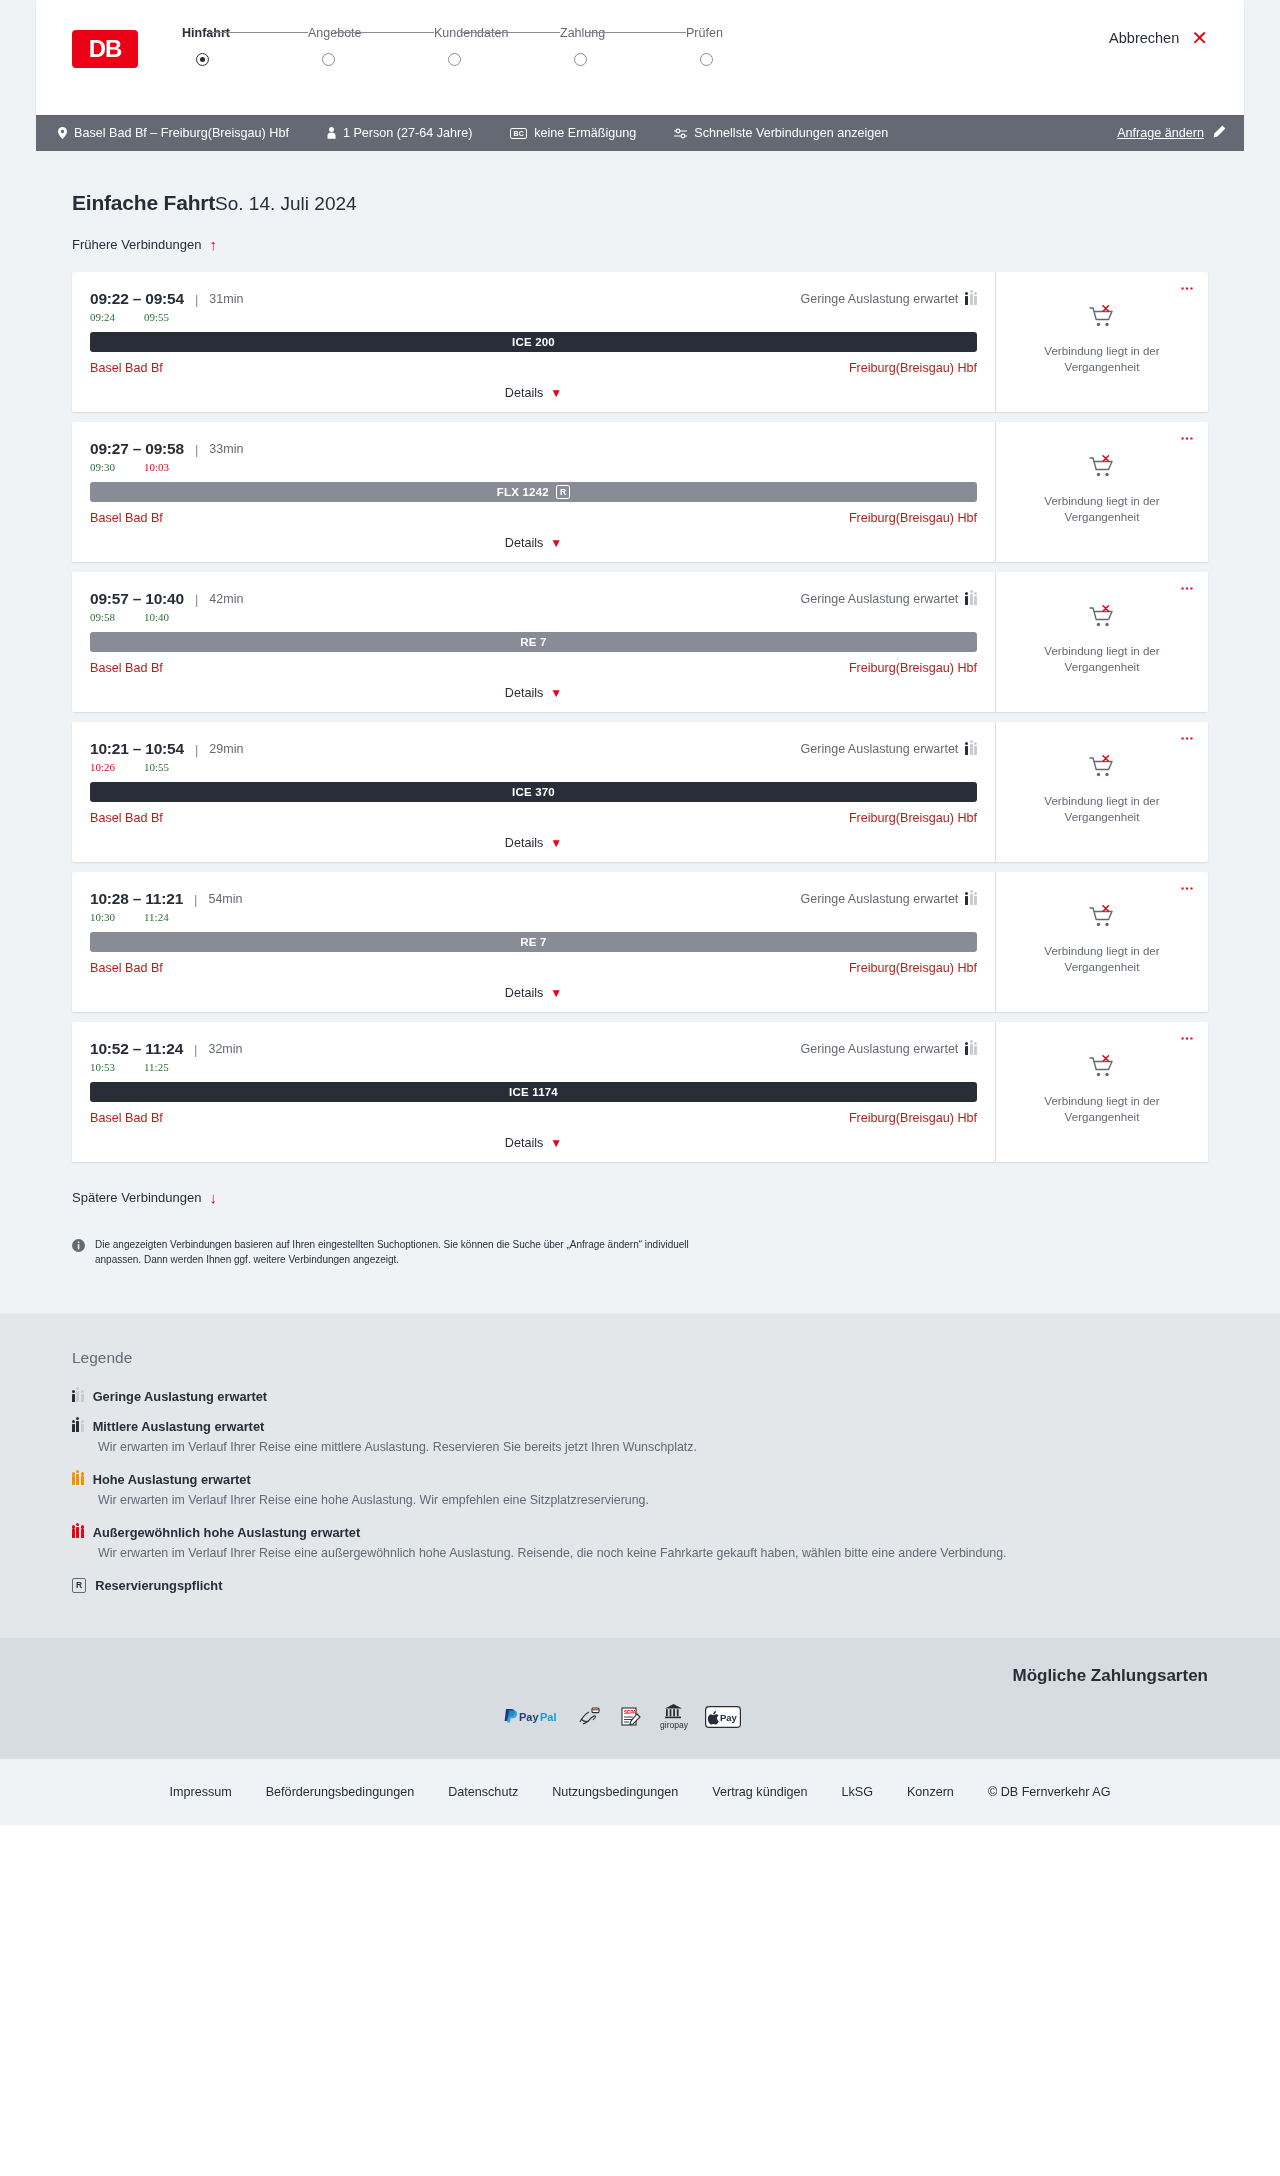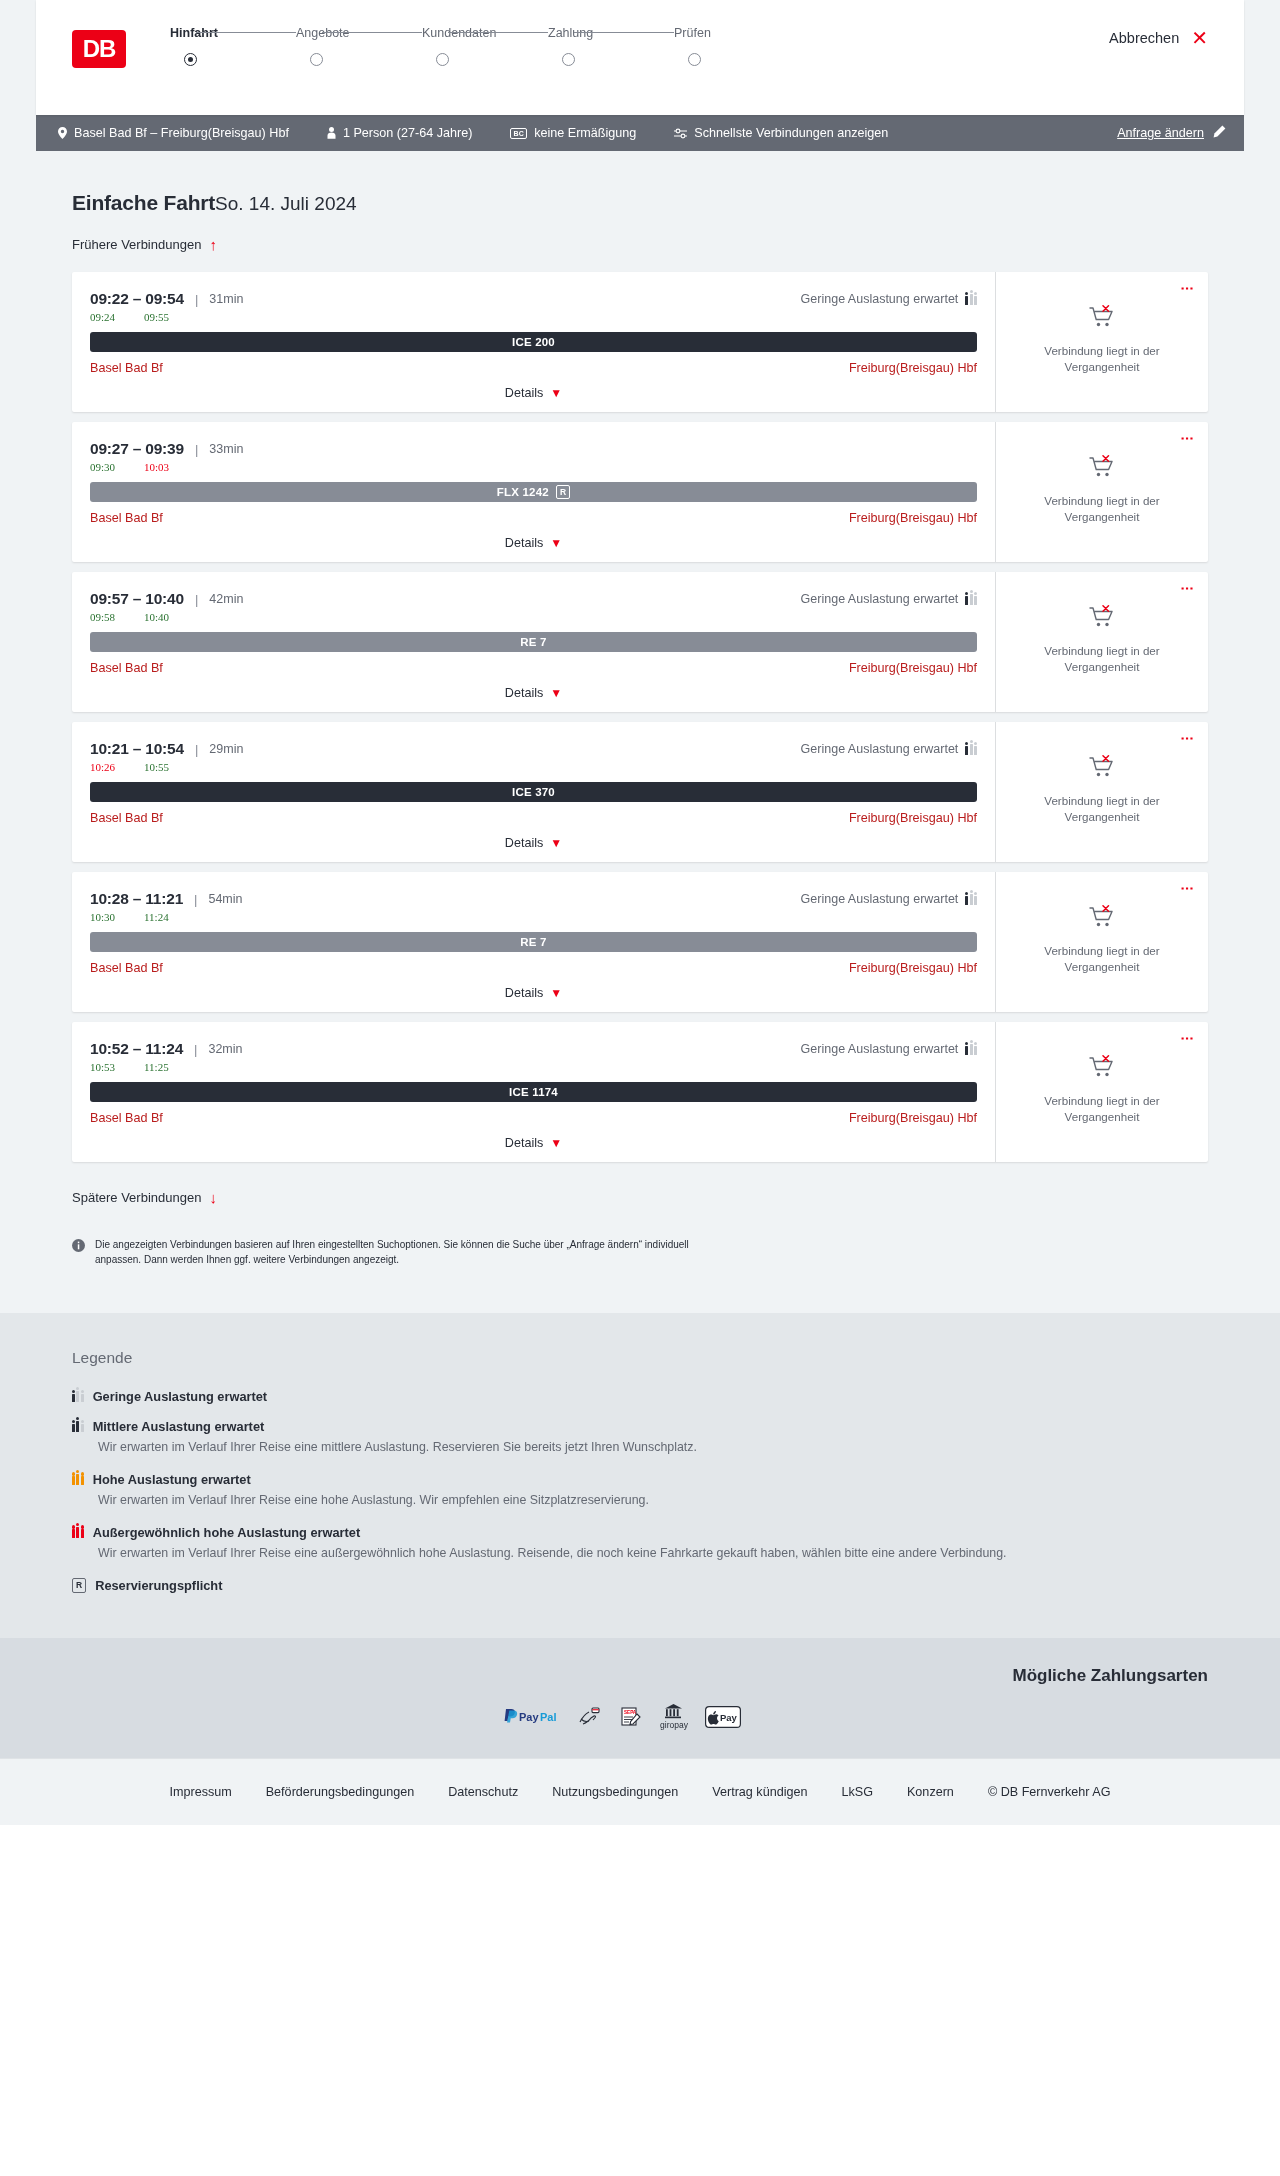--- a/index.html
+++ b/index.html
@@ -17,21 +17,21 @@
   .topbar {
     position: relative;
     background: #ffffff;
     height: 115px;
     margin: 0 36px 0 36px;
     display: flex;
     align-items: flex-start;
     box-shadow: 0 1px 2px rgba(0,0,0,.10);
   }
   .db-logo {
-    width: 54px; height: 38px;
+    width: 66px; height: 38px;
     background: #ec0016;
     border-radius: 4px;
     margin: 30px 0 0 36px;
     display: flex; align-items: center; justify-content: center;
     flex: none;
   }
   .db-logo span {
     color: #fff; font-weight: bold; font-size: 24px; letter-spacing: -1px;
     font-family: "Liberation Sans", sans-serif;
   }
@@ -427,21 +427,21 @@
                 <circle cx="9.5" cy="19.5" r="1.7" fill="#646973"></circle>
                 <circle cx="18" cy="19.5" r="1.7" fill="#646973"></circle>
                 <path d="M14 .8l5.5 5.5M19.5 .8L14 6.3" stroke="#ec0016" stroke-width="1.5" stroke-linecap="round"></path>
               </svg></span>
             <span class="past-text">Verbindung liegt in der Vergangenheit</span>
           </div>
         </div>
         <div class="conn">
           <div class="conn-left">
             <div class="conn-row1">
-              <span class="times-main">09:27 – 09:39</span>
+              <span class="times-main">09:27 – 09:58</span>
               <span class="sep">|</span>
               <span class="dur">33min</span>
             </div>
             <div class="times-real">
               <span class="t-dep green">09:30</span>
               <span class="t-arr red">10:03</span>
             </div>
             <div class="trainbar regional">
               <span>FLX 1242</span>
               <span class="r-badge">R</span>

